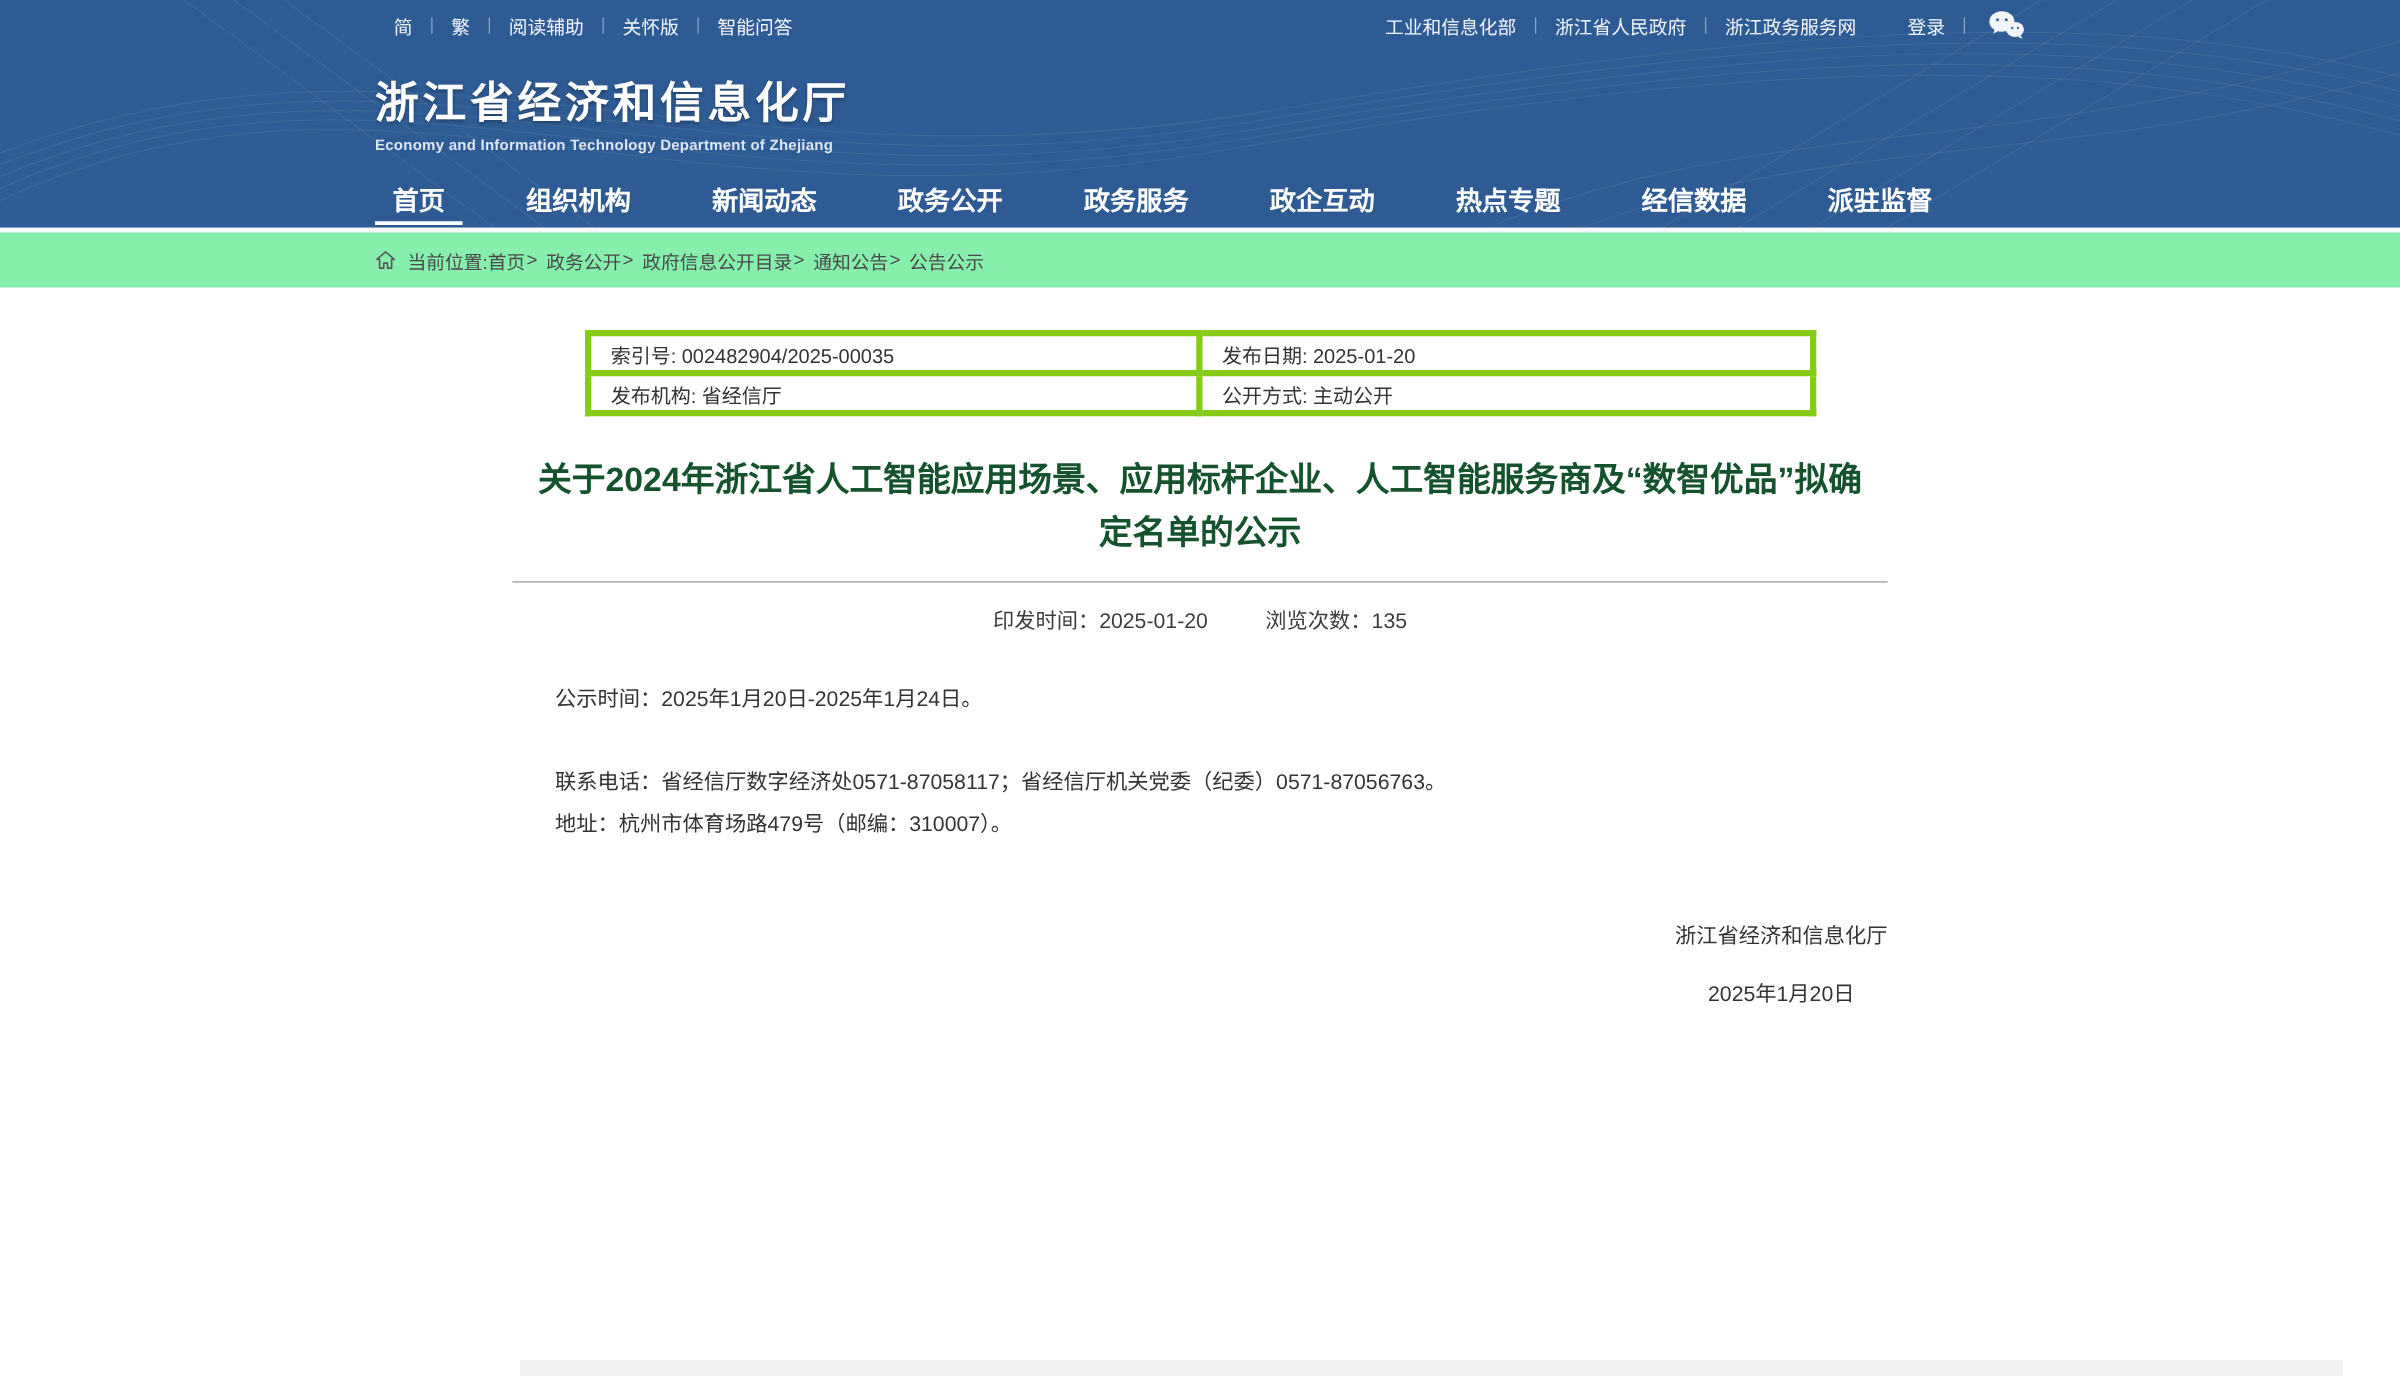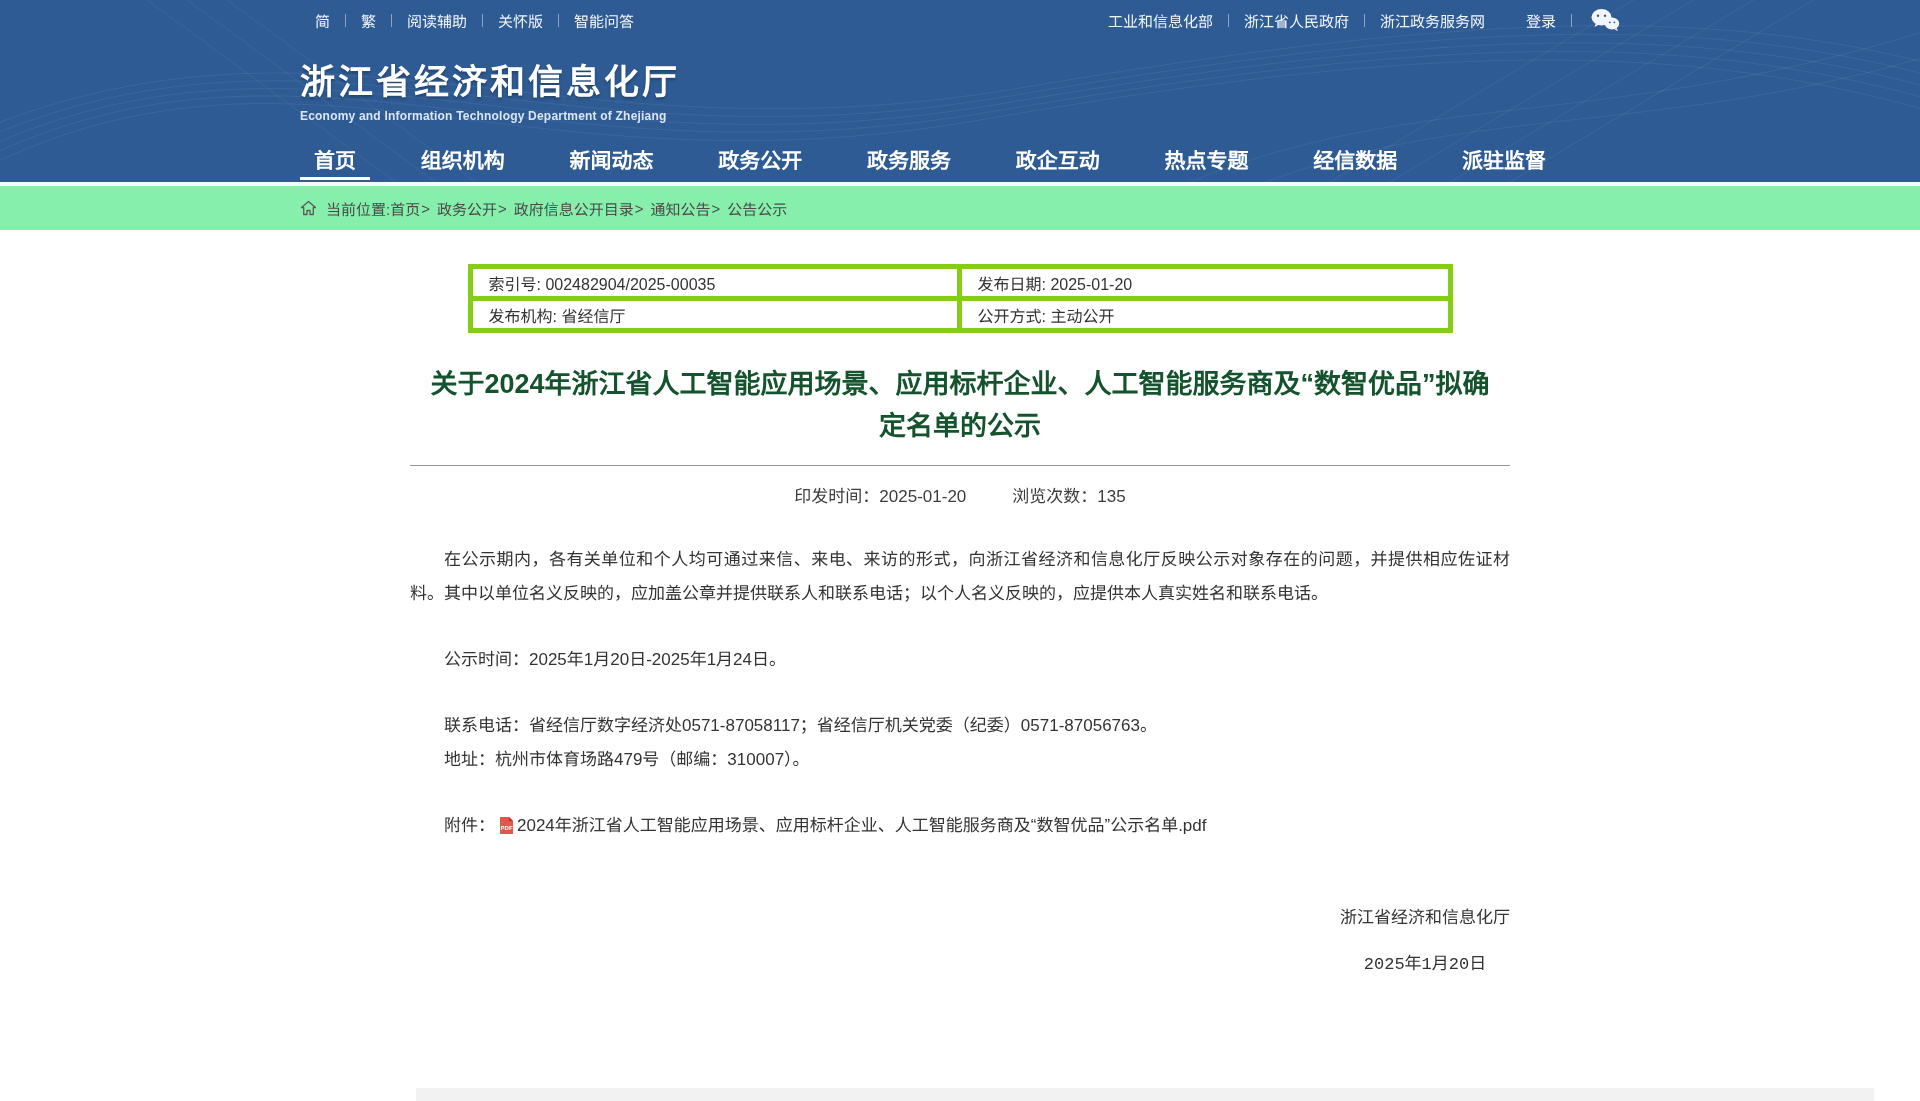--- a/index.html
+++ b/index.html
@@ -53,21 +53,21 @@
 
   .article { margin-top:36px; font-size:17px; color:#333; line-height:34px; text-align:justify; }
   .article p { margin:0; text-indent:2em; }
   .article p.sp { margin-top:32px; }
   .attachment { margin-top:32px; padding-left:34px; font-size:17px; color:#333; line-height:34px; }
   .attachment .pdf-ic { display:inline-block; vertical-align:-3px; margin:0 3px 0 4px; }
   .attachment a { color:#333; text-decoration:none; cursor:pointer; }
 
   .signature { margin-top:55px; display:flex; justify-content:flex-end; font-size:17px; color:#333; }
   .sig-inner { text-align:center; }
-  .sig-inner .sig-date { margin-top:13px;font-family:Liberation Mono, monospace; }
+  .sig-inner .sig-date { margin-top:13px; }
 
   .footer-strip { position:absolute; bottom:0; left:416px; width:1458px; height:13px; background:#f2f2f2; }
 </style>
 </head>
 <body>
 
 <div class="page">
 
   <div class="header">
     <svg class="header-deco" width="1920" height="182" viewBox="0 0 1920 182" fill="none" xmlns="http://www.w3.org/2000/svg">
@@ -183,34 +183,24 @@
     </table>
 
     <h1 class="article-title">关于2024年浙江省人工智能应用场景、应用标杆企业、人工智能服务商及“数智优品”拟确定名单的公示</h1>
     <hr class="title-rule">
 
     <div class="meta">
       <span>印发时间：</span><span>2025-01-20</span><span class="gap"></span><span>浏览次数：</span><span>135</span>
     </div>
 
     <div class="article">
-      <p>在公示期内，各有关单位和个人均可通过来信、来电、来访的形式，向浙江省经济和信息化厅反映公示对象存在的问题，并提供相应佐证材料。其中以单位名义反映的，应加盖公章并提供联系人和联系电话；以个人名义反映的，应提供本人真实姓名和联系电话。</p>
       <p class="sp">公示时间：2025年1月20日-2025年1月24日。</p>
       <p class="sp">联系电话：省经信厅数字经济处0571-87058117；省经信厅机关党委（纪委）0571-87056763。</p>
       <p>地址：杭州市体育场路479号（邮编：310007）。</p>
 
-      <div class="attachment">
-        <span>附件：</span><span class="pdf-ic">
-          <svg width="15" height="17" viewBox="0 0 15 17" xmlns="http://www.w3.org/2000/svg">
-            <path d="M1 0 h9 l4 4 v13 h-13 z" fill="#e2574c"></path>
-            <path d="M10 0 l4 4 h-4 z" fill="#b53629"></path>
-            <text x="1.6" y="12.5" font-size="6" fill="#ffffff" font-weight="bold" font-family="Liberation Sans, sans-serif">PDF</text>
-          </svg>
-        </span><a>2024年浙江省人工智能应用场景、应用标杆企业、人工智能服务商及“数智优品”公示名单.pdf</a>
-      </div>
 
       <div class="signature">
         <div class="sig-inner">
           <div>浙江省经济和信息化厅</div>
           <div class="sig-date">2025年1月20日</div>
         </div>
       </div>
     </div>
   </div>
 

